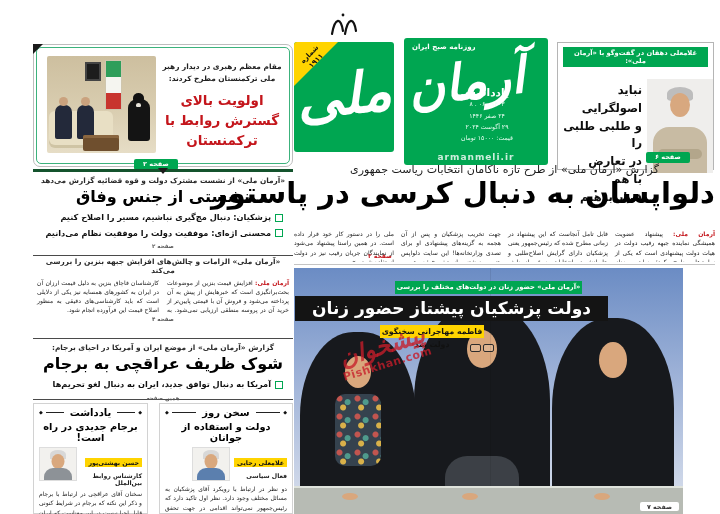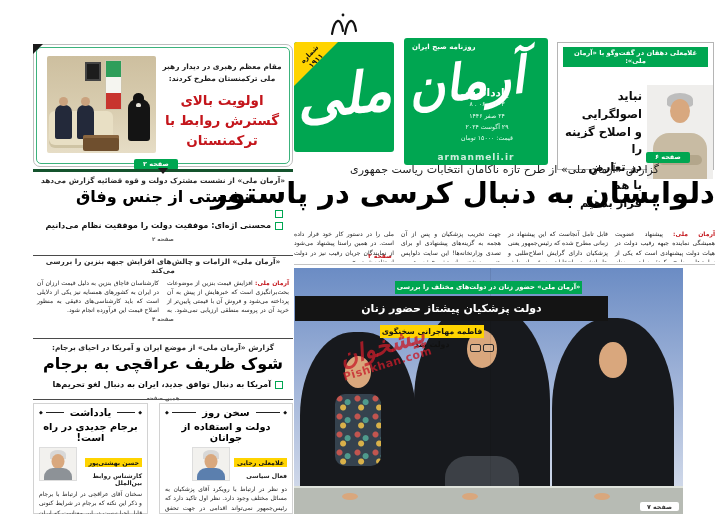--- a/index.html
+++ b/index.html
@@ -48,21 +48,21 @@
   .dateblock{position:absolute;right:26px;bottom:22px;width:70px;text-align:center;color:#ecfff5;}
   .weekday{font-size:10.5px;font-weight:bold;color:#fff;}
   .dl{font-size:6.2px;line-height:1.8;}
   .website{position:absolute;bottom:3px;left:0;right:0;text-align:center;font-size:9px;
     color:#cdeedd;letter-spacing:1px;font-weight:bold;}
 
   
   .dehghan-card{position:absolute;left:557px;top:42px;width:155px;height:126px;border:1px solid #b5b5b5;background:#fff;}
   .dc-label{margin:4px 5px 0;background:#00a651;color:#fff;font-size:6.7px;font-weight:bold;
     padding:2px 3px;text-align:center;}
-  .dc-row{display:flex;margin-top:18px;height:90px;}
+  .dc-row{display:flex;margin-top:12px;height:90px;}
   .dc-photo{width:66px;height:94px;background:#efeeec;position:relative;overflow:hidden;flex:none;}
   .dc-hair{position:absolute;top:8px;left:50%;transform:translateX(-50%);width:26px;height:14px;border-radius:50% 50% 20% 20%;background:#bdbdbd;}
   .dc-face{position:absolute;top:14px;left:50%;transform:translateX(-50%);width:20px;height:24px;border-radius:50%;background:#d8a87f;}
   .dc-suit{position:absolute;bottom:0;left:50%;transform:translateX(-50%);width:54px;height:46px;border-radius:16px 16px 0 0;background:#c8bba3;}
   .dc-arms{position:absolute;bottom:14px;left:50%;transform:translateX(-50%);width:44px;height:10px;border-radius:6px;background:#b3a68b;}
   .dc-headline{flex:1;padding:3px 5px 0 2px;text-align:right;font-size:11.5px;font-weight:bold;line-height:1.55;color:#0d0d0d;}
   .dc-tag{position:absolute;left:88px;bottom:6px;}
 
   
   .main-kicker{position:absolute;left:294px;top:163px;width:421px;text-align:center;
@@ -114,21 +114,21 @@
   .suit-gray{background:#8d9297;}
   .suit-blue{background:#5b7fae;}
   .box-body{font-size:6px;line-height:1.55;text-align:justify;margin-top:3px;color:#1c1c1c;height:33px;overflow:hidden;}
 
   
   .photo-story{position:absolute;left:294px;top:268px;width:389px;height:246px;overflow:hidden;
     background:linear-gradient(180deg,#6b8cc4 0%,#9fb3d8 45%,#dbe1ed 100%);}
   .ps-greenbar{position:absolute;left:101px;top:13px;width:187px;height:13px;background:#00a651;
     color:#fff;font-size:6.7px;font-weight:bold;text-align:center;line-height:13px;z-index:6;}
   .ps-blackbar{position:absolute;left:1px;top:28px;width:313px;height:25px;background:#141414;
-    color:#fff;font-size:11px;font-weight:bold;text-align:center;line-height:25px;z-index:6;}
+    color:#fff;font-size:17px;font-weight:bold;text-align:center;line-height:25px;z-index:6;}
   .ps-yellow{position:absolute;left:86px;top:57px;width:104px;height:13px;background:#ffd400;
     color:#111;font-size:7.8px;font-weight:bold;text-align:center;line-height:13px;z-index:6;}
   .woman{position:absolute;z-index:2;}
   .chador{position:absolute;inset:0;background:#17191d;border-radius:46% 46% 8px 8px;}
   .wface{position:absolute;left:50%;transform:translateX(-50%);background:#d9a77d;border-radius:50%;z-index:3;}
   .glasses{position:absolute;left:50%;transform:translateX(-50%);display:flex;gap:2px;z-index:4;}
   .glasses i{width:9px;height:6px;border:1.4px solid #2c2c2c;border-radius:2px;background:rgba(255,255,255,.15);}
   .floral{position:absolute;left:50%;transform:translateX(-50%);width:46px;height:72px;border-radius:10px;z-index:3;
     background-image:radial-gradient(circle at 25% 25%,#c2554f 2.5px,transparent 3.5px),
       radial-gradient(circle at 70% 45%,#4f9a8c 2.5px,transparent 3.5px),
@@ -208,21 +208,21 @@
     <div class="dc-label">غلامعلی دهقان در گفت‌وگو با «آرمان ملی»:</div>
     <div class="dc-row">
       <div class="dc-photo">
         <div class="dc-hair"></div>
         <div class="dc-face"></div>
         <div class="dc-suit"></div>
         <div class="dc-arms"></div>
       </div>
       <div class="dc-headline">
         <div>نباید اصولگرایی</div>
-        <div>و اصلاح گزینه را</div>
+        <div>و طلبی طلبی را</div>
         <div>در تعارض</div>
         <div>با هم</div>
         <div>قرار بدهیم</div>
       </div>
     </div>
     <div class="green-tag dc-tag">صفحه ۶</div>
   </div>
 
   <div class="main-kicker">گزارش «آرمان ملی» از طرح تازه ناکامان انتخابات ریاست جمهوری</div>
   <div class="main-headline">دلواپسان به دنبال کرسی در پاستور</div>
@@ -238,20 +238,21 @@
   <div class="main-tag">صفحه ۲</div>
   <div class="main-rule"></div>
 
   <div class="lart a-summit">
     <div class="tri-down"></div>
     <div class="kicker-s">«آرمان ملی» از نشست مشترک دولت و قوه قضائیه گزارش می‌دهد</div>
     <div class="h-summit">نشستی از جنس وفاق</div>
     <div class="bullets">
       <div class="bullet-row">
         <span class="sq"></span>
+        <span>پزشکیان: دنبال مچ‌گیری نباشیم، مسیر را اصلاح کنیم</span>
       </div>
       <div class="bullet-row">
         <span class="sq"></span>
         <span>محسنی اژه‌ای: موفقیت دولت را موفقیت نظام می‌دانیم</span>
       </div>
     </div>
     <div class="mini-tag">صفحه ۲</div>
   </div>
 
   <div class="lart a-fuel">

